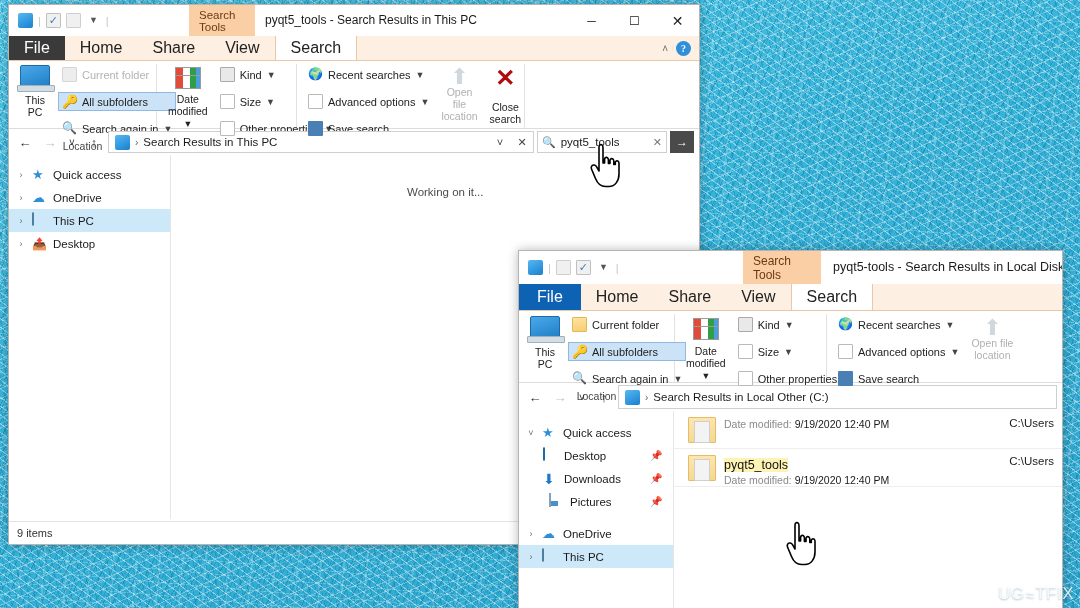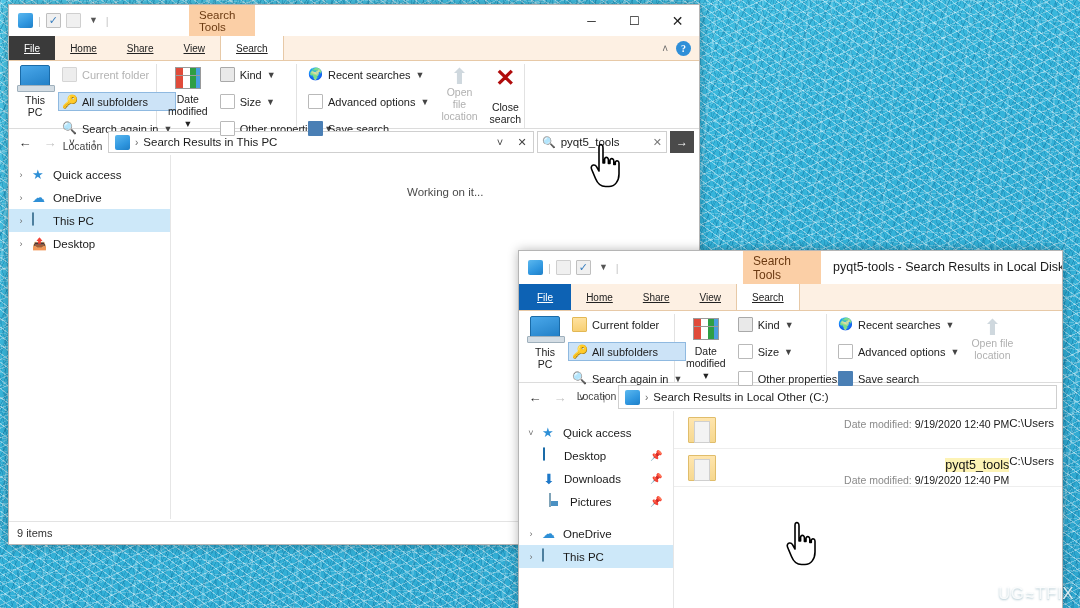--- a/index.html
+++ b/index.html
@@ -94,22 +94,22 @@
   
   .tabstrip {
     height: 25px;
     background: #fdf0e3;
     display: flex; align-items: stretch;
     position: relative;
     border-bottom: 1px solid #e7c9a7;
   }
   .tab {
     padding: 0 15px;
-    font-size: 10px; color: #222;
-    display: flex; align-items: center; text-decoration: underline;
+    font-size: 16px; color: #222;
+    display: flex; align-items: center;
   }
   .tab-file { background: #3a3a3a; color: #fff; }
   .tab-file.active-win { background: #0d62b4; }
   .tab-active {
     background: #ffffff;
     border-left: 1px solid #e7c9a7;
     border-right: 1px solid #e7c9a7;
     position: relative; top: 0;
   }
   .tabstrip-right {
@@ -276,21 +276,21 @@
   }
   .i-dl { color:#1e78c8; font-size: 14px; line-height:16px; }
   .i-pic {
     width:14px;height:12px;margin-top:2px;
     background:#cfe3ef; border:1px solid #7fa3b8;
     position:relative; overflow:hidden;
   }
   .i-pic:after{content:"";position:absolute;left:1px;bottom:0;width:7px;height:5px;background:#4a90c2;}
   .pin { margin-left:auto; margin-right:10px; color:#9a9a9a; font-size:10px; }
 
-  .filepane { flex: 1; position: relative; background: #fff; overflow: hidden; text-align: right; }
+  .filepane { flex: 1; position: relative; background: #fff; overflow: hidden; }
   .workingtext {
     position: absolute; font-size: 11.5px; color: #4b4b4b;
   }
 
   
   .resrow {
     display: flex; align-items: flex-start;
     height: 38px; padding: 6px 0 0 0;
     border-bottom: 1px solid #eeeeee;
   }
@@ -347,20 +347,21 @@
       <span class="qat-ico ico-check">✓</span>
       <span class="qat-ico ico-page"></span>
       <span class="qat-ico ico-caretdown">▼</span>
       <span class="sep">|</span>
     </div>
 
     <div class="tooltabgroup" style="left:180px; width:66px;">
       <span>Search Tools</span>
     </div>
 
+    <div class="wintitle" style="left:256px;">pyqt5_tools - Search Results in This PC</div>
 
     <div class="wincontrols">
       <div>─</div>
       <div>☐</div>
       <div class="cbtn-close">✕</div>
     </div>
   </div>
 
   <div class="tabstrip">
     <div class="tab tab-file">File</div>

